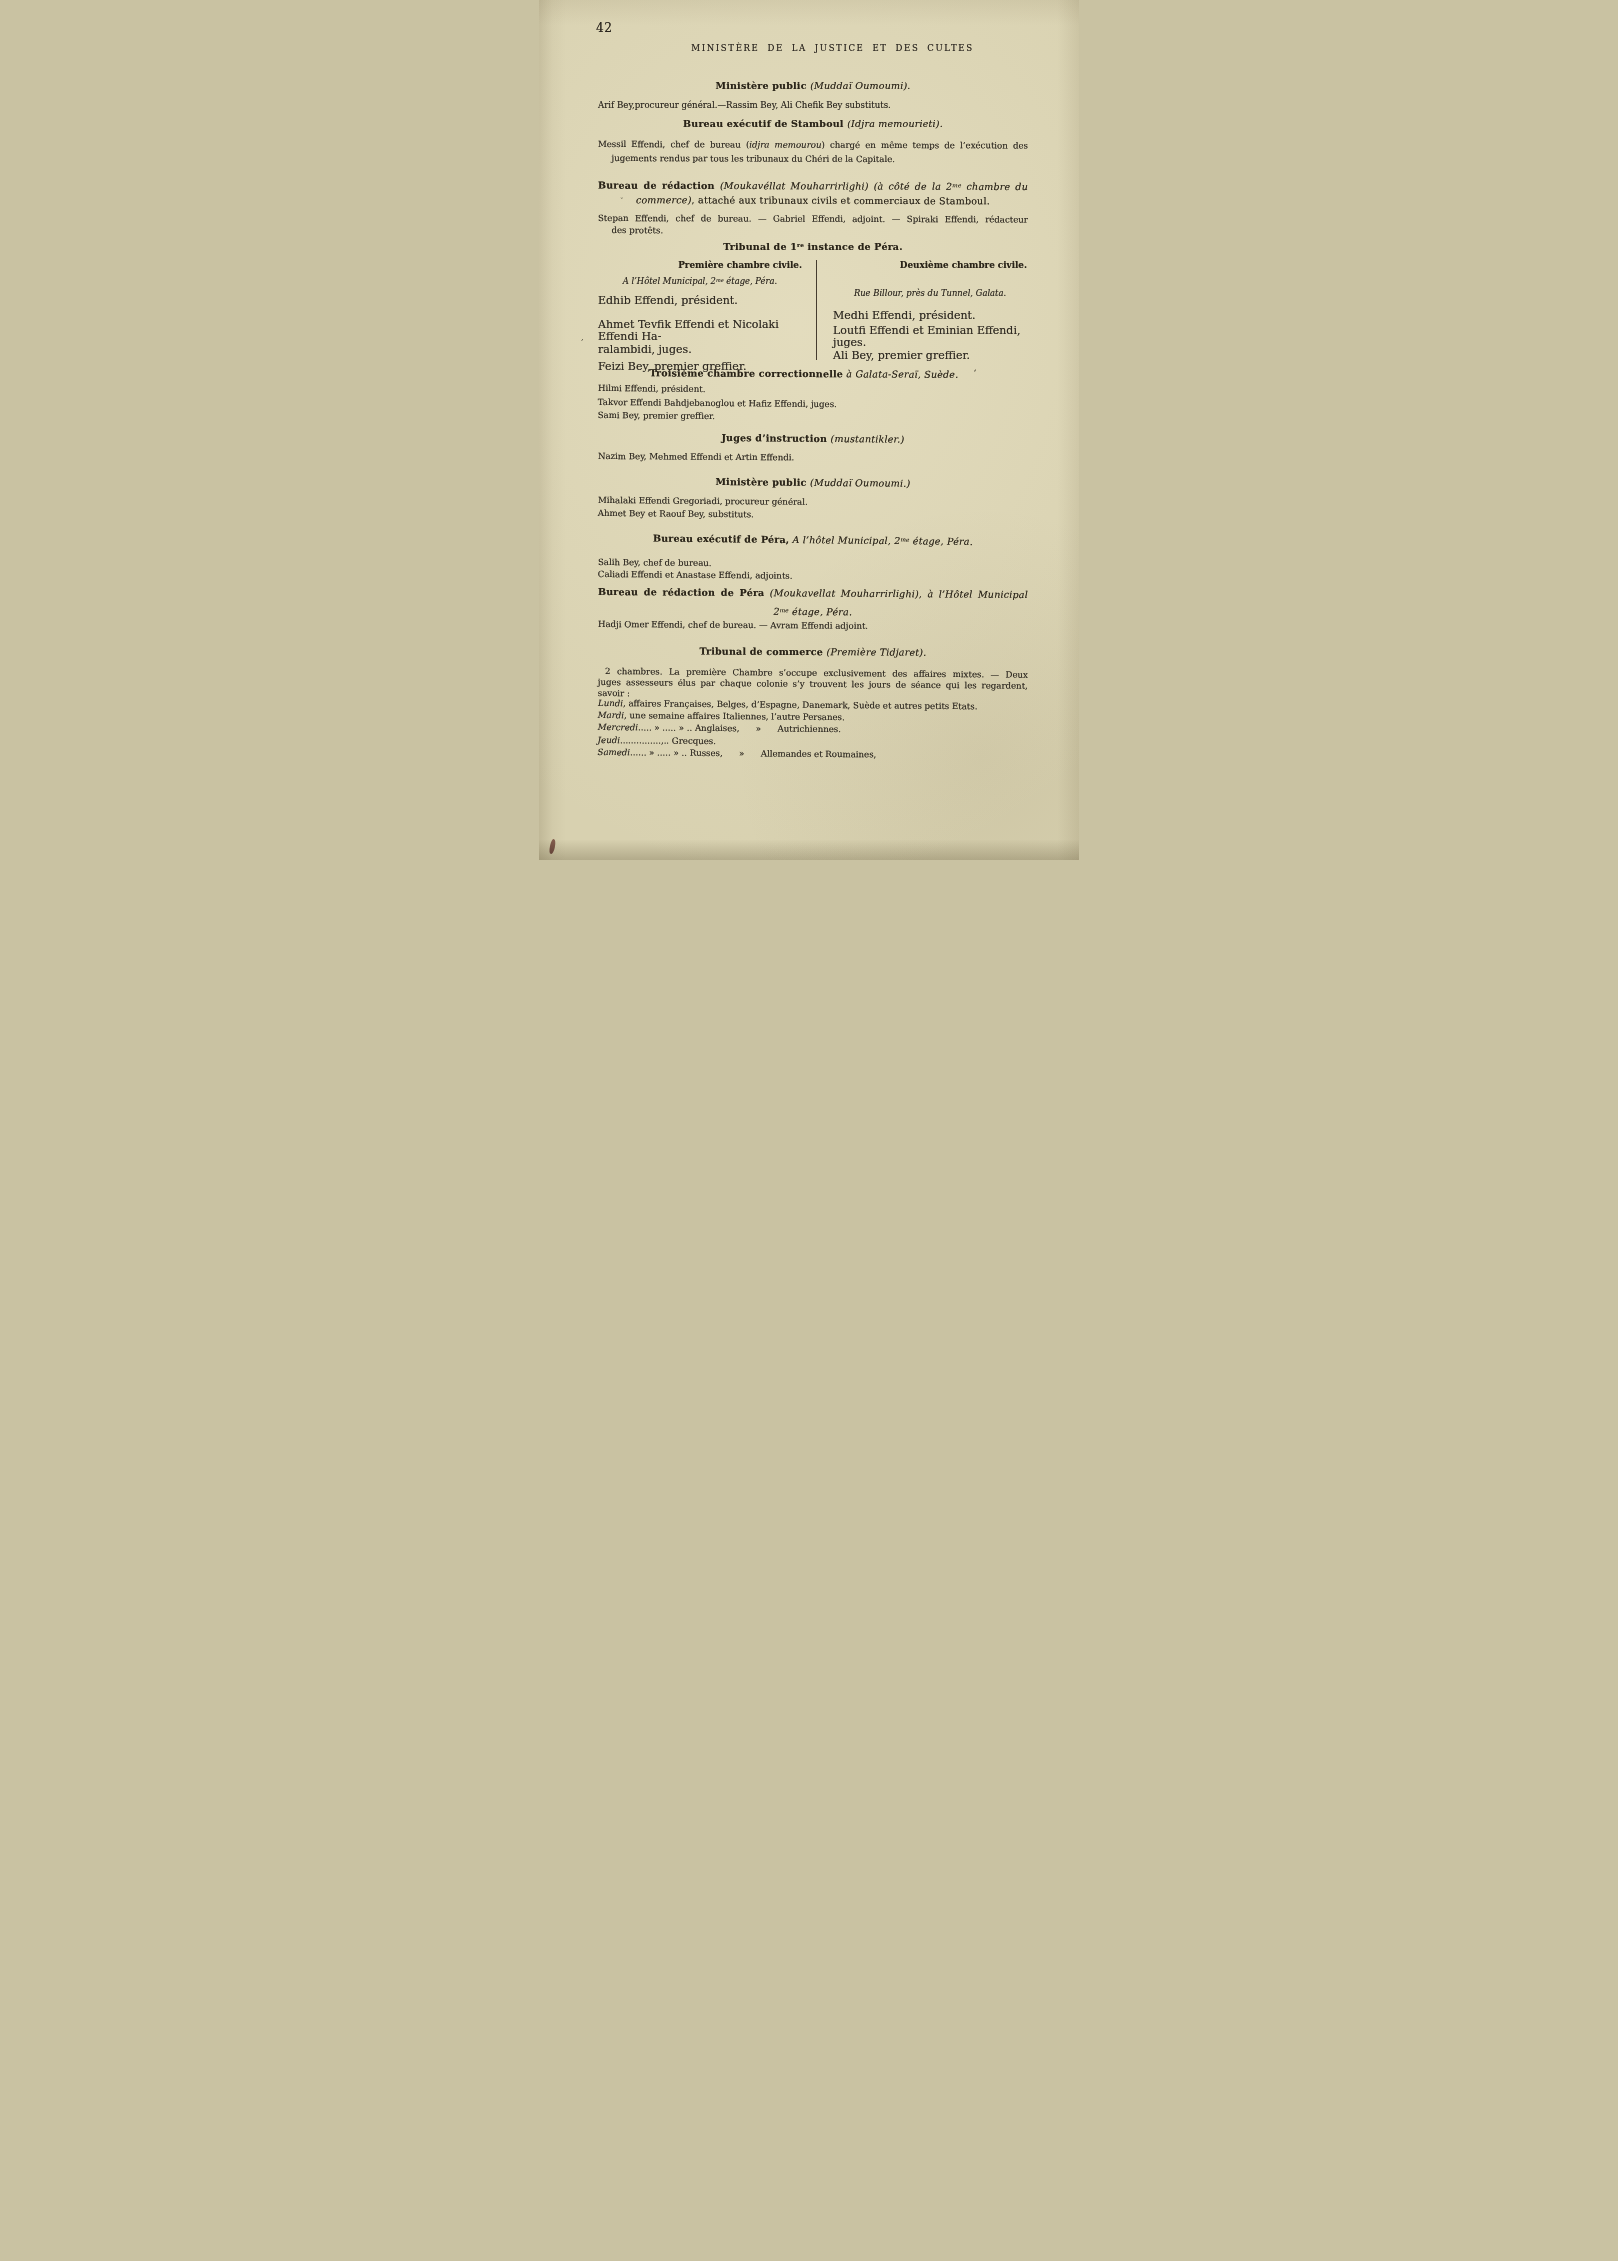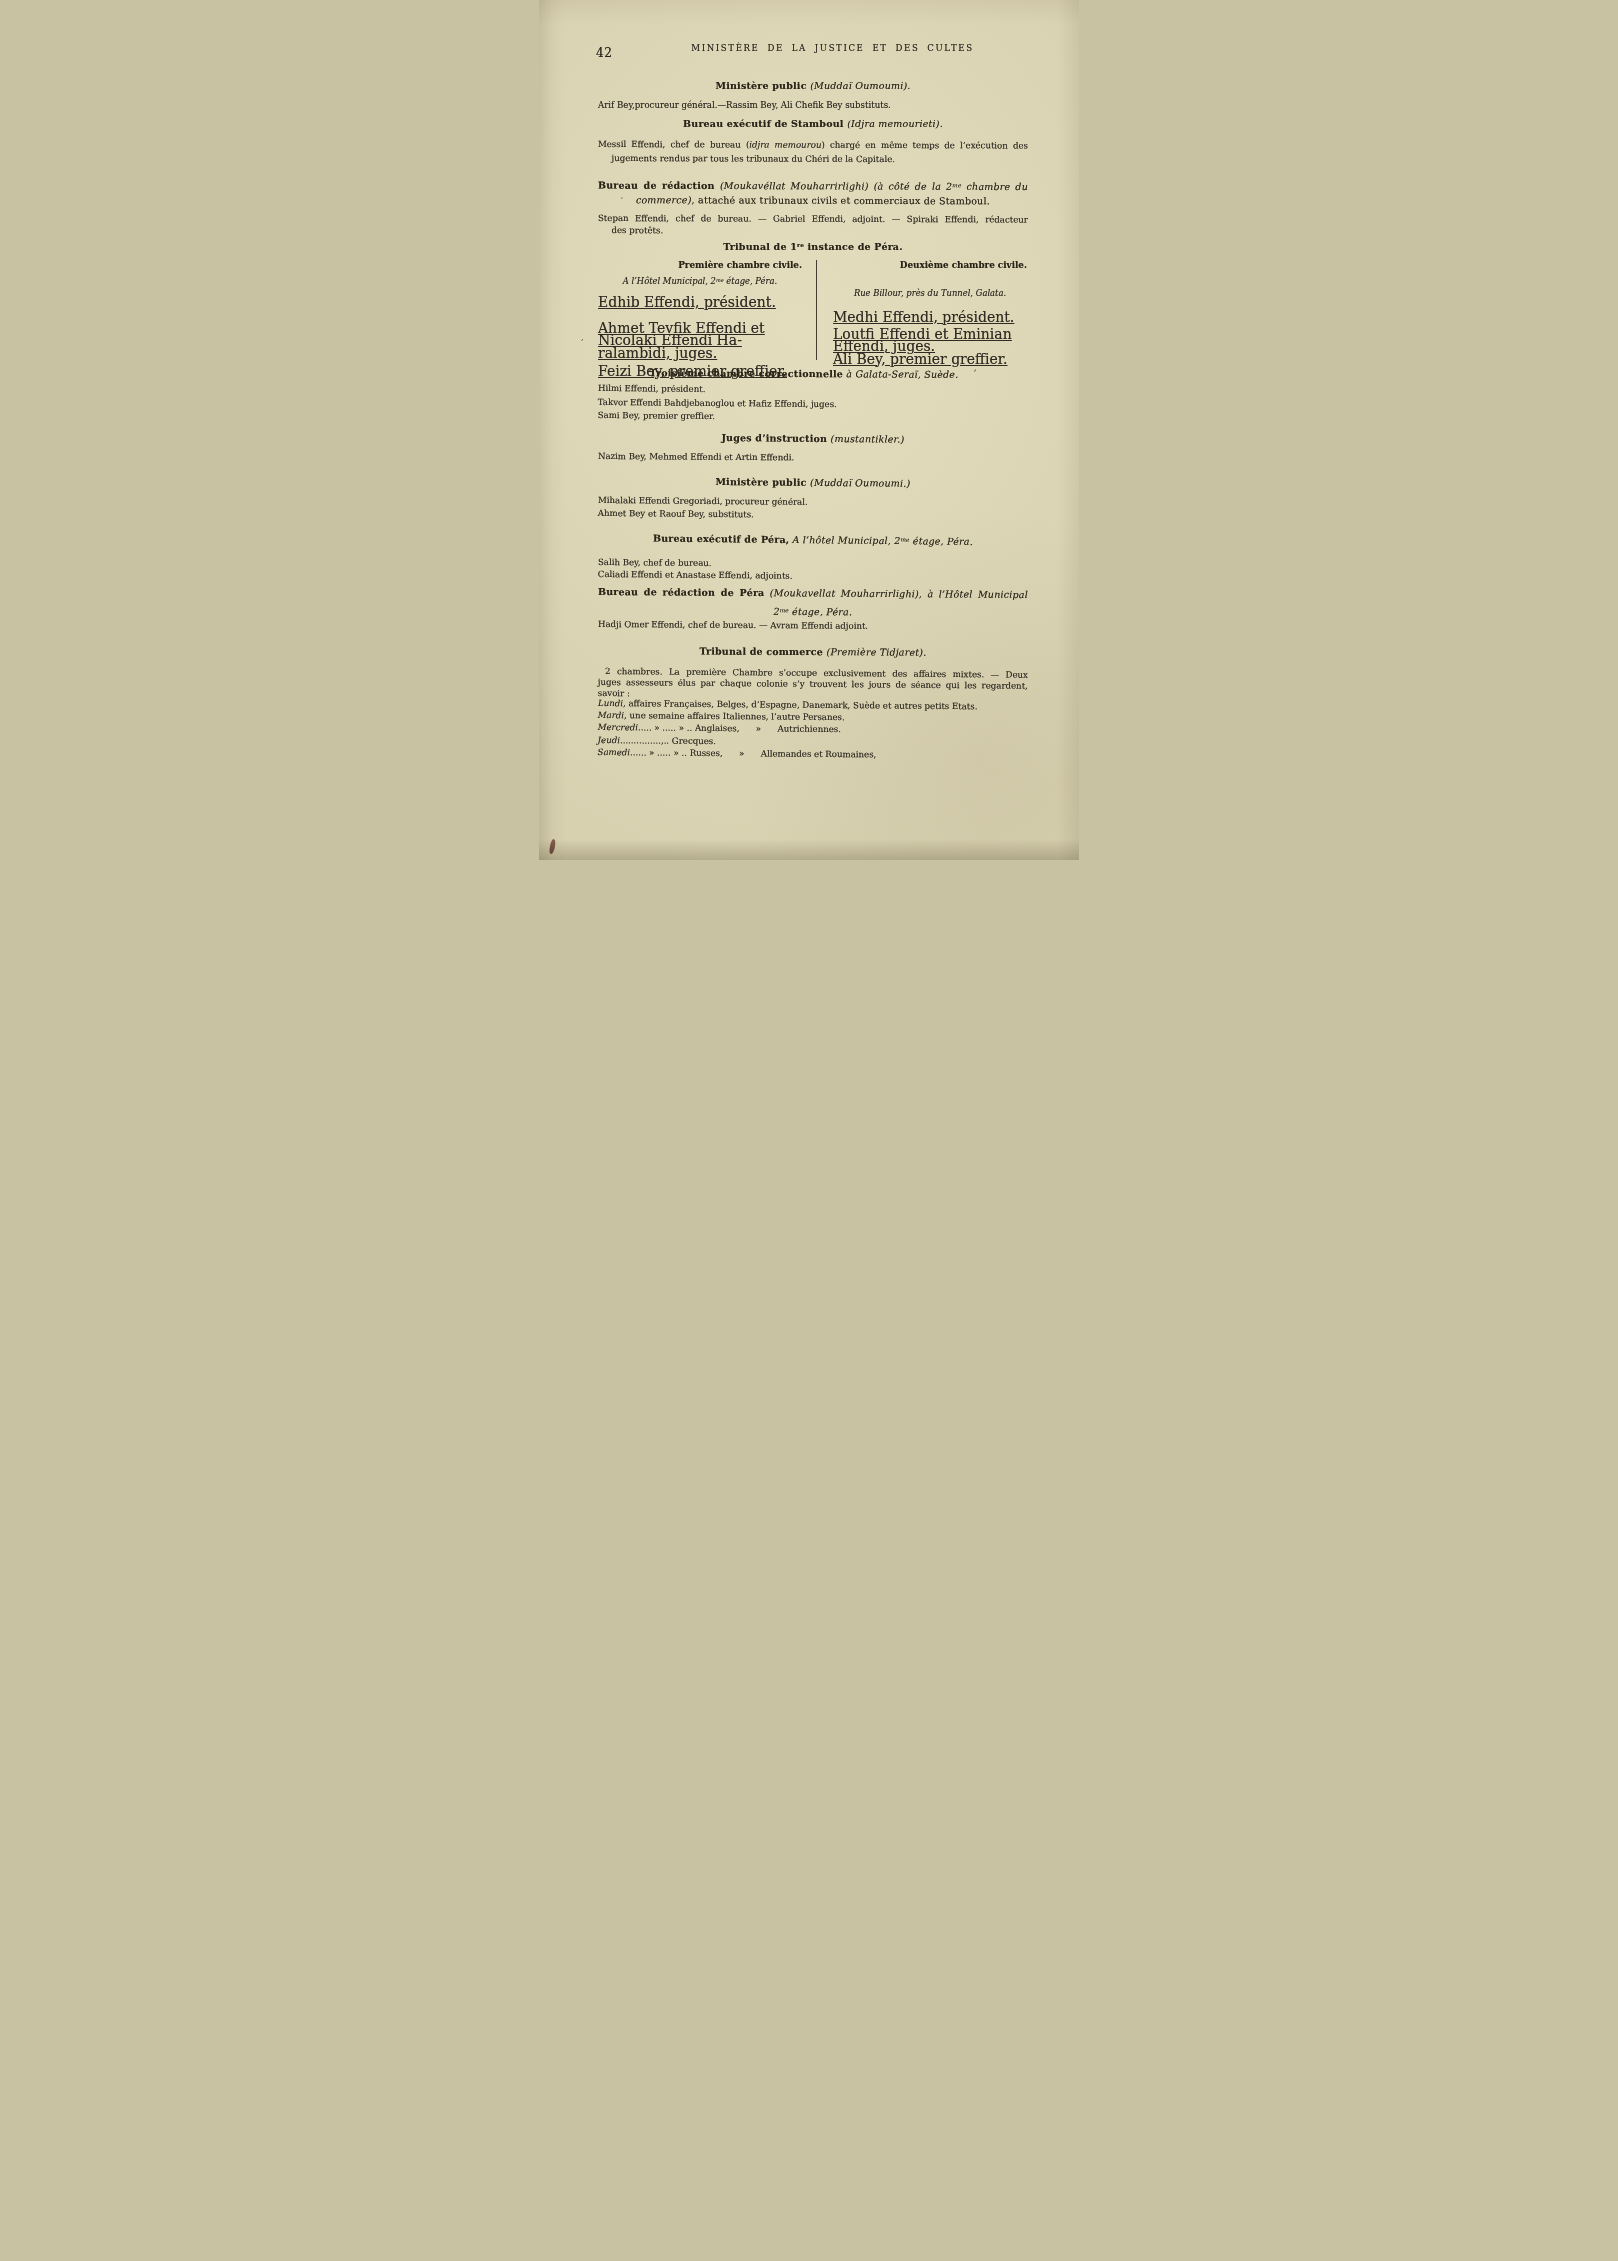--- a/index.html
+++ b/index.html
@@ -12,21 +12,21 @@
       radial-gradient(ellipse 120% 90% at 48% 38%, rgba(238,231,203,0.50), rgba(0,0,0,0) 72%),
       radial-gradient(ellipse 70% 45% at 82% 88%, rgba(118,104,68,0.10), rgba(0,0,0,0) 65%),
       linear-gradient(90deg, rgba(108,96,64,0.22) 0, rgba(108,96,64,0.06) 2.5%, rgba(0,0,0,0) 5%),
       linear-gradient(270deg, rgba(108,96,64,0.15) 0, rgba(0,0,0,0) 4%),
       linear-gradient(0deg, rgba(92,82,52,0.30) 0, rgba(0,0,0,0) 2.4%),
       linear-gradient(180deg, rgba(108,96,64,0.12) 0, rgba(0,0,0,0) 3%),
       #d8d1b0;
     text-shadow:0 0 0.2px rgba(47,42,34,0.55);
   }
   .abs { position:absolute; left:59px; width:430px; }
-  .pagenum { position:absolute; left:57px; top:46px; font-size:12.2px; letter-spacing:0.5px; color:#28231c; }
+  .pagenum { position:absolute; left:57px; top:21px; font-size:12.2px; letter-spacing:0.5px; color:#28231c; }
   .runhead {
     position:absolute; left:92px; width:403px; top:43px; text-align:center;
     font-size:8.6px; letter-spacing:1.6px; word-spacing:3.6px; color:#2b2620;
   }
   .shead { font-weight:bold; font-size:9.5px; text-align:center; letter-spacing:0.2px; color:#2a2418; }
   .shead .it, .it { font-weight:normal; font-style:italic; }
   .bit { font-style:italic; }
   .body19 { font-size:8.6px; line-height:13.6px; }
   .fj { text-align:justify; text-align-last:justify; }
   .indent2 { padding-left:13.6px; }
@@ -37,21 +37,21 @@
   .lh28 { line-height:12.7px; }
   .lh32 { line-height:14.5px; }
   .lh37 { line-height:16.7px; }
   .sup { font-size:60%; vertical-align:0.45em; }
   .cols { position:absolute; left:59px; top:256px; width:430px; height:106px; }
   .col-l { position:absolute; left:0; top:0; width:204px; }
   .col-r { position:absolute; left:235px; top:0; width:194px; }
   .col-div { position:absolute; left:218px; top:3.6px; width:0.9px; height:100px; background:#453c2f; }
   .chead { font-size:8.8px; font-weight:bold; text-align:right; color:#2a2418; margin-top:3.6px; }
   .caddr { font-size:8.4px; font-style:italic; text-align:center; }
-  .cline { font-size:14px;text-decoration:underline; }
+  .cline { font-size:11px; }
   .dayline { font-size:8.6px; line-height:12.2px; white-space:pre-wrap; }
   .r02 { transform:rotate(0.2deg); transform-origin:left top; }
   .r03 { transform:rotate(0.3deg); transform-origin:left top; }
   .r04 { transform:rotate(0.4deg); transform-origin:left top; }
   .r05 { transform:rotate(0.5deg); transform-origin:left top; }
   .r06 { transform:rotate(0.6deg); transform-origin:left top; }
   .stray-a { position:absolute; left:42px; top:332px; font-size:8.1px; font-style:italic; opacity:0.8; }
   .stray-b { position:absolute; left:81px; top:197px; font-size:6.8px; opacity:0.7; }
   .ch3mark { display:inline-block; margin-left:15.4px; transform:translateY(-2.7px); font-size:7.7px; opacity:0.85; }
   .smudge {

